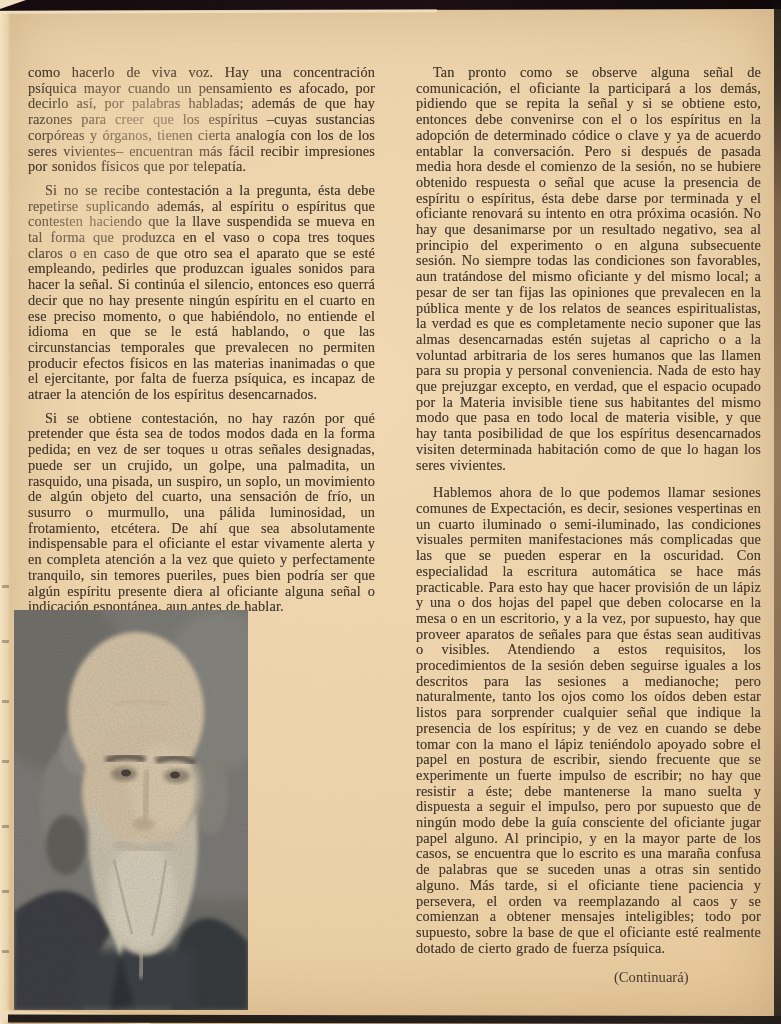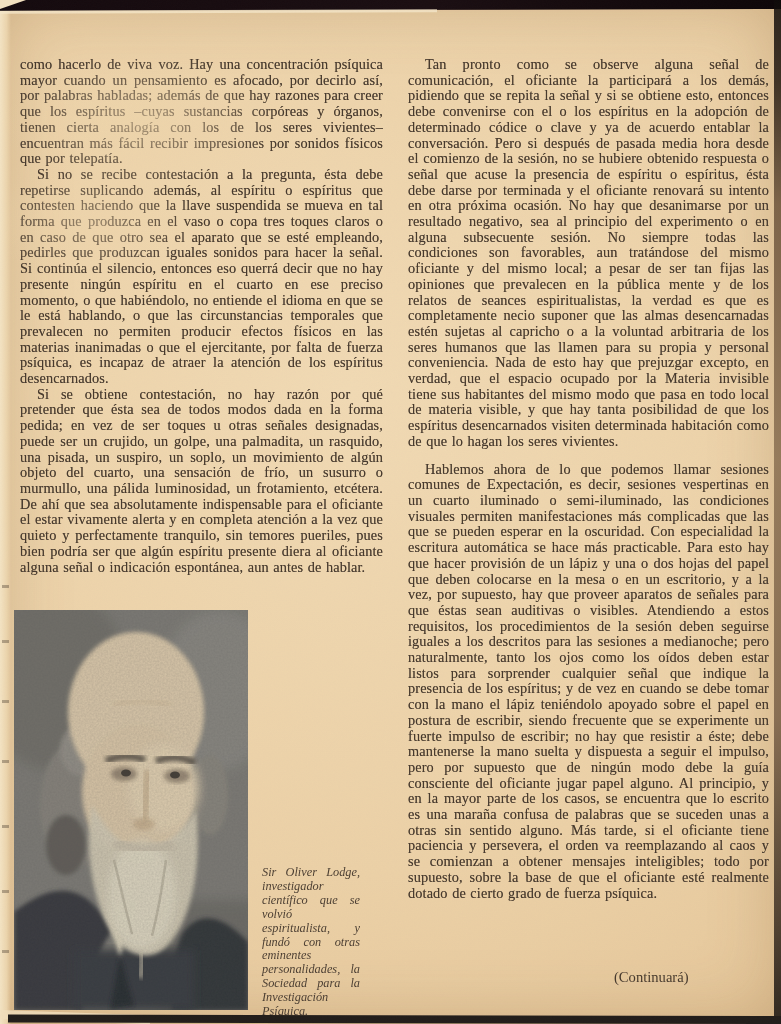--- a/index.html
+++ b/index.html
@@ -31,21 +31,21 @@
   .edge-left{position:absolute;top:0;left:0;width:11px;height:100%;z-index:4;
     background:linear-gradient(90deg,#f4e4c4 0%,#ecd5ad 60%,rgba(210,178,134,.0) 100%);}
   .spine-mark{position:absolute;left:2px;width:7px;height:3px;background:rgba(70,58,46,.38);
     filter:blur(.7px);z-index:5;}
   
   .col{position:absolute;top:57px;text-align:justify;font-size:14.3px;line-height:15.7px;
     color:#46392d;letter-spacing:.12px;word-spacing:.8px;z-index:2;
     text-shadow:0 0 .5px rgba(70,57,45,.55);}
   .col-left{left:20px;width:363px;}
   .col-right{left:408px;width:361px;}
-  p.para{margin:0;}
+  p.para{margin:8px;}
   p.indent{text-indent:17px;}
   p.gap{margin-top:12px;}
   
   .ink-fade{position:absolute;left:8px;top:52px;width:380px;height:250px;z-index:3;pointer-events:none;
     background:
       radial-gradient(52% 38% at 36% 28%, rgba(238,213,171,.62) 0%, rgba(238,213,171,0) 72%),
       radial-gradient(42% 32% at 22% 68%, rgba(238,213,171,.5) 0%, rgba(238,213,171,0) 70%);}
   
   .photo{position:absolute;left:14px;top:610px;width:234px;height:400px;margin:0;z-index:2;}
   .photo svg{display:block;}
@@ -143,21 +143,20 @@
       <path d="M100 232 Q128 246 160 234" stroke="#cfc3ac" stroke-width="12" fill="none" opacity=".9" filter="url(#b2)"></path>
       <path d="M100 250 Q110 292 118 324" stroke="#a89e8a" stroke-width="2.5" fill="none" opacity=".55"></path>
       <path d="M152 250 Q146 294 138 326" stroke="#a89e8a" stroke-width="2.5" fill="none" opacity=".55"></path>
       <path d="M128 340 Q130 358 126 368" stroke="#cfc5ad" stroke-width="8" fill="none" opacity=".6" filter="url(#b2)"></path>
 
       <rect width="234" height="400" fill="#6b7378" opacity=".10"></rect>
       <rect width="234" height="400" filter="url(#pGrain)"></rect>
     </svg>
   </figure>
 
-  <figcaption class="caption">Sir Oliver Lodge, investigador científico que se volvió espiritualista, y fundó con otras eminentes personalidades, la Sociedad para la Investigación Psíquica.</figcaption>
 
   <div class="continuara">(Continuará)</div>
 
   <svg class="grain" width="781" height="1024" xmlns="http://www.w3.org/2000/svg">
     <filter id="paperNoise">
         <feTurbulence type="fractalNoise" baseFrequency="0.8" numOctaves="2" seed="3"></feTurbulence>
       <feColorMatrix type="matrix" values="0 0 0 0 0.32  0 0 0 0 0.26  0 0 0 0 0.19  0 0 0 0.06 0"></feColorMatrix>
       </filter>
     <rect width="781" height="1024" filter="url(#paperNoise)"></rect>
   </svg>

